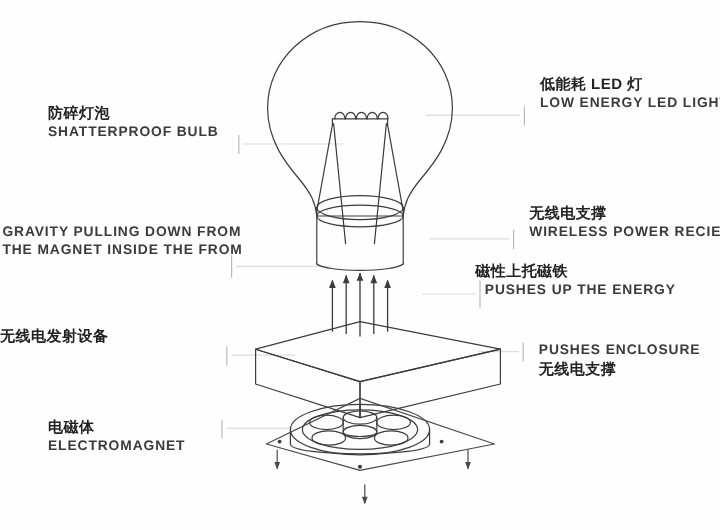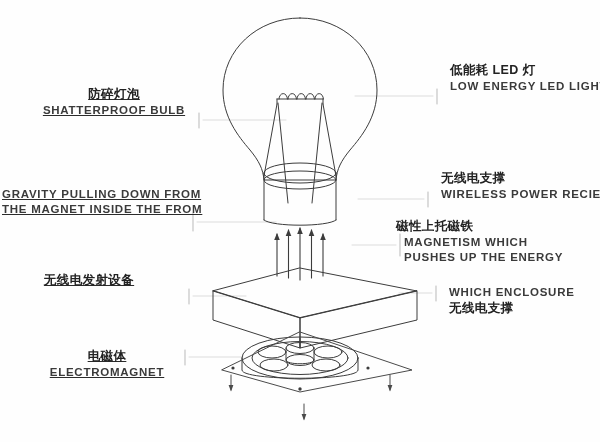--- a/index.html
+++ b/index.html
@@ -38,21 +38,21 @@
     color: #222222;
     letter-spacing: 0.4px;
   }
   .label .en {
     display: block;
     font-size: 11.5px;
     font-weight: 600;
     color: #3a3a3a;
     letter-spacing: 0.75px;
   }
-  .label.right-align { text-align: center; text-decoration: underline; }
+  .label.right-align { text-align: left; }
   .label.left-align  { text-align: left; }
 </style>
 </head>
 <body>
 
 <div id="stage">
 
   <svg id="artwork" viewBox="0 0 600 442">
     <g fill="none" stroke="#3c3c3c" stroke-width="1" stroke-linejoin="round" stroke-linecap="round">
 
@@ -210,30 +210,29 @@
     <span class="en">THE MAGNET INSIDE THE FROM</span>
   </div>
 
   <div class="label left-align" style="left:441px; top:170px;">
     <span class="cn">无线电支撑</span>
     <span class="en">WIRELESS POWER RECIEVER</span>
   </div>
 
   <div class="label left-align" style="left:404px; top:218px;">
     <span class="cn" style="margin-left:-8px;">磁性上托磁铁</span>
-    <span class="en">MAGNETISM WHICH</span>
     <span class="en">PUSHES UP THE ENERGY</span>
   </div>
 
   <div class="label right-align" style="left:0px; top:272px; width:178px;">
     <span class="cn">无线电发射设备</span>
   </div>
 
   <div class="label left-align" style="left:449px; top:285px;">
-    <span class="en">WHICH ENCLOSURE</span>
+    <span class="en">PUSHES ENCLOSURE</span>
     <span class="cn">无线电支撑</span>
   </div>
 
   <div class="label right-align" style="left:40px; top:348px; width:134px;">
     <span class="cn">电磁体</span>
     <span class="en">ELECTROMAGNET</span>
   </div>
 
 </div>
 

